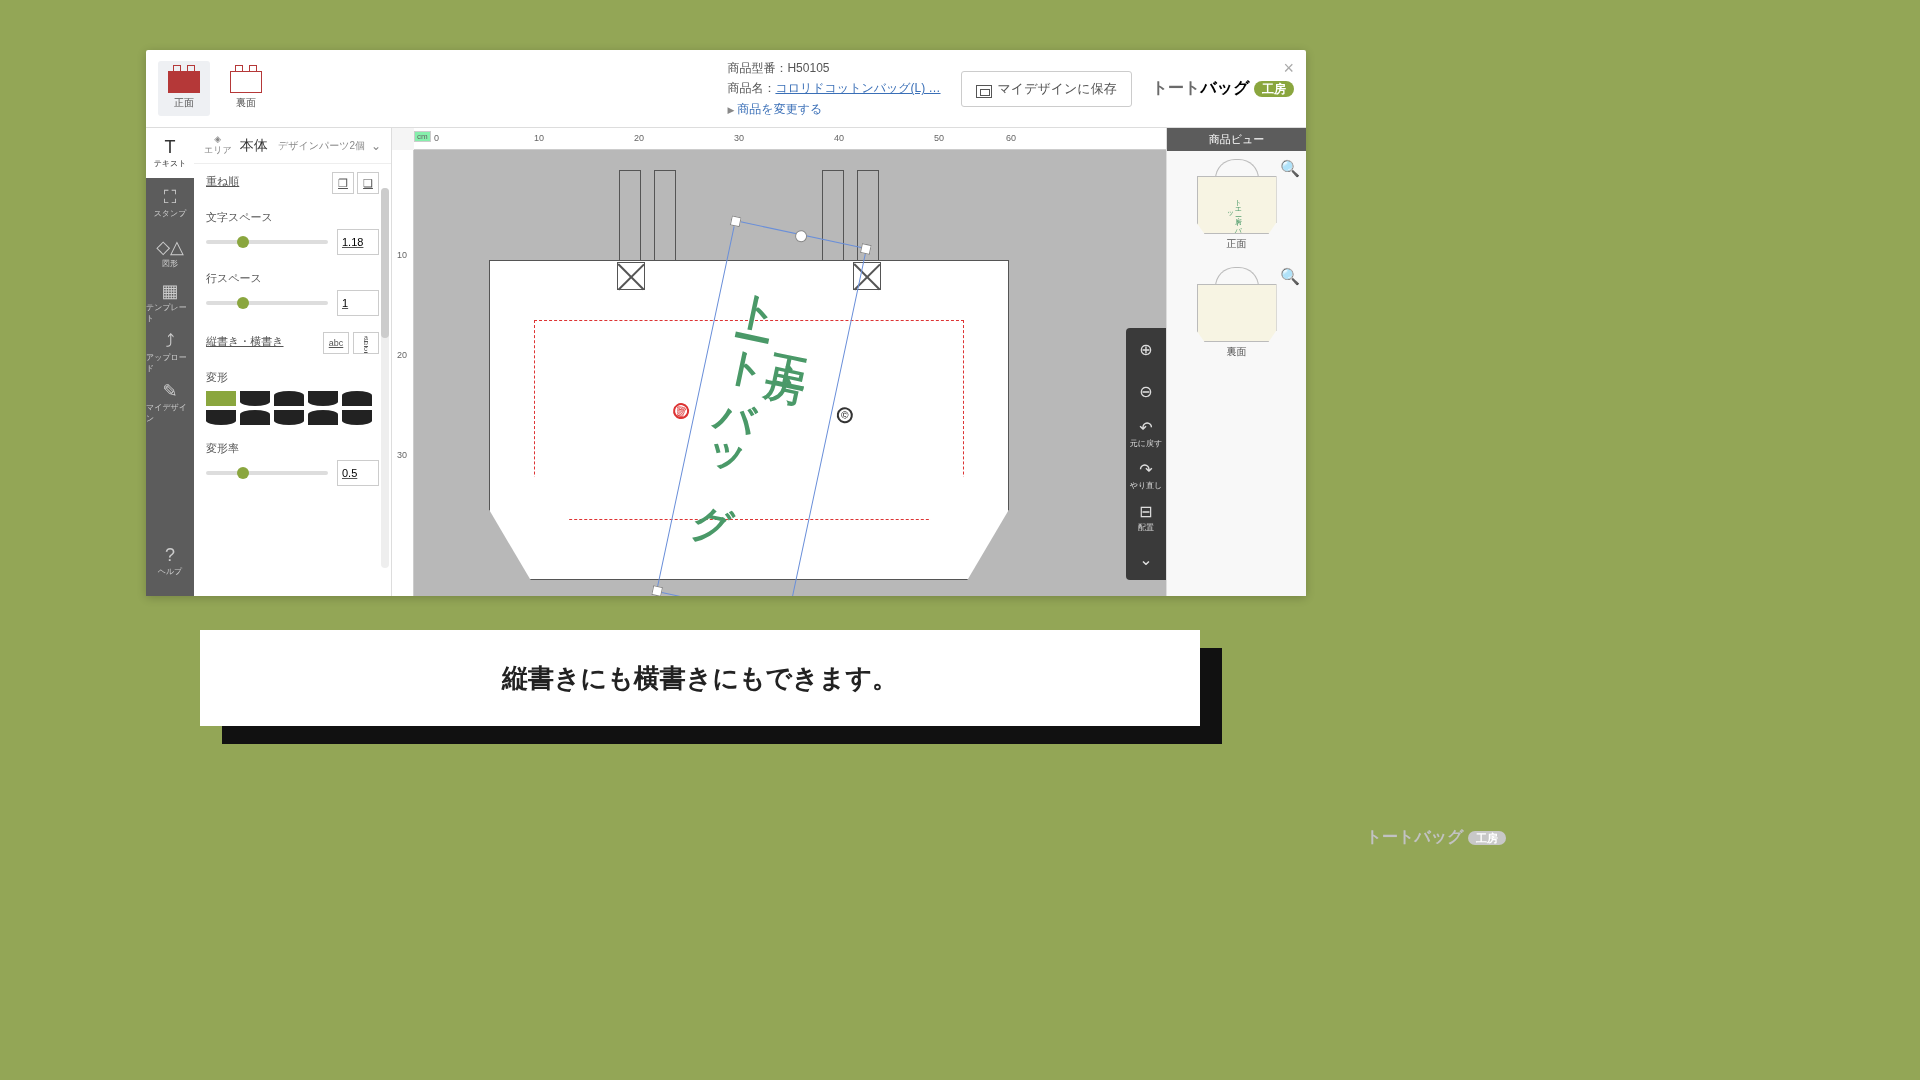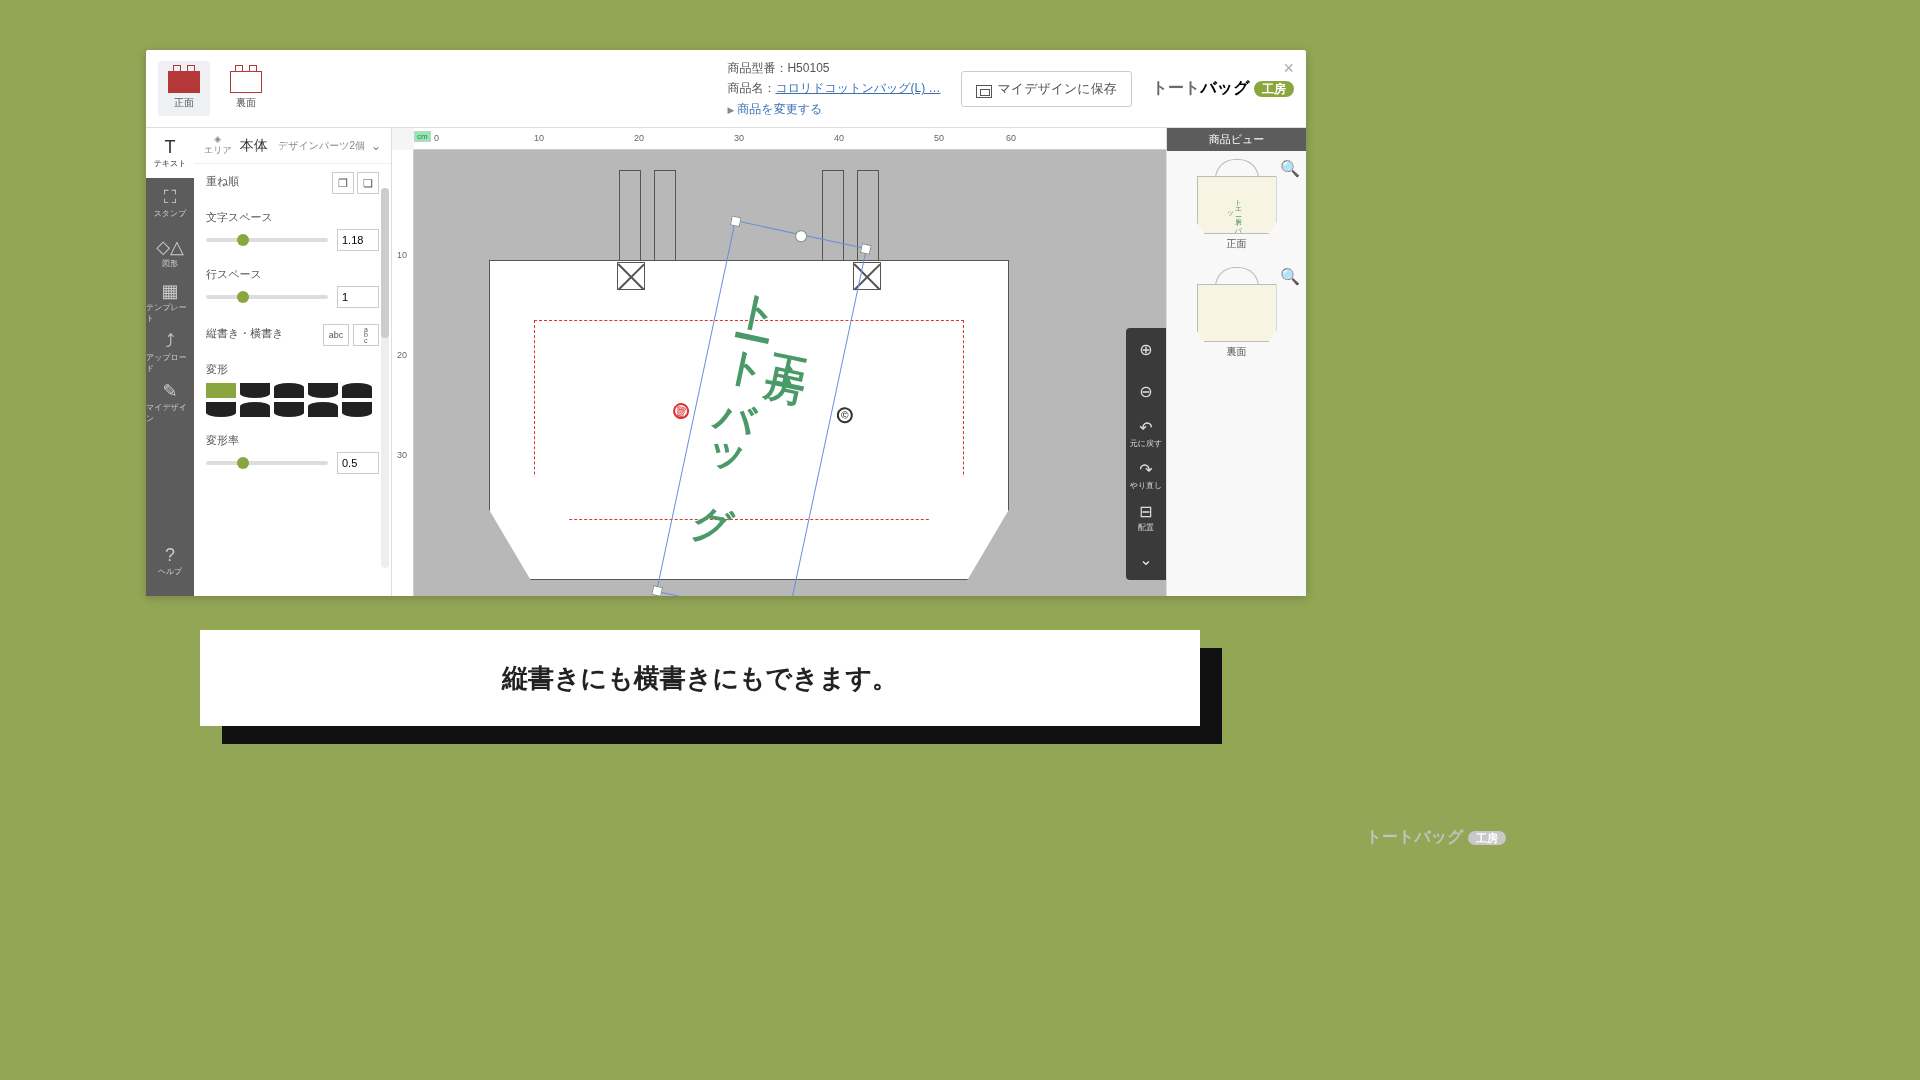--- a/index.html
+++ b/index.html
@@ -34,26 +34,26 @@
 .tool .ti{font-size:18px;line-height:1;}
 .tool.help{margin-top:auto;margin-bottom:10px;}
 .panel{width:198px;background:#fff;border-right:1px solid #ddd;overflow:auto;position:relative;}
 .panel-head{display:flex;align-items:center;padding:6px 10px;border-bottom:1px solid #eee;font-size:12px;color:#666;}
 .panel-head .ly{font-size:9px;color:#888;display:flex;flex-direction:column;align-items:center;margin-right:8px;}
 .panel-head .ttl{font-size:14px;color:#333;flex:1;}
 .panel-head .cnt{font-size:10px;color:#888;}
 .panel-head .chev{color:#888;margin-left:6px;cursor:pointer;}
 .prop{padding:8px 12px;font-size:11px;color:#555;}
 .prop .lbl{margin-bottom:4px;display:block;}
-.row{display:flex;align-items:center;gap:9px;}
+.row{display:flex;align-items:center;gap:9px;text-decoration:underline;}
 .order-btns{margin-left:auto;display:flex;gap:3px;}
 .sq-btn{width:22px;height:22px;border:1px solid #ccc;background:#fff;cursor:pointer;display:flex;align-items:center;justify-content:center;font-size:11px;}
 .slider{flex:1;height:4px;background:#ddd;border-radius:2px;position:relative;}
 .slider .thumb{width:12px;height:12px;background:#8aa63e;border-radius:50%;position:absolute;top:-4px;}
-.num-inp{width:42px;height:22px;border:1px solid #ccc;font-size:11px;padding:6px 4px;}
+.num-inp{width:42px;height:22px;border:1px solid #ccc;font-size:11px;padding:12px 4px;}
 .dir-btns{display:flex;gap:4px;margin-left:auto;}
 .dir-btn{width:26px;height:22px;border:1px solid #ccc;background:#fff;font-size:9px;cursor:pointer;display:flex;align-items:center;justify-content:center;}
 .shapes{display:flex;flex-wrap:wrap;gap:4px;margin-top:6px;}
 .shape{width:30px;height:15px;background:#222;}
 .shape.sel{background:#8aa63e;}
 .shape.curve1{border-radius:0 0 50% 50%/0 0 30% 30%;}
 .shape.curve2{border-radius:50% 50% 0 0/30% 30% 0 0;}
 .canvas-wrap{flex:1;background:#f5f5f5;position:relative;overflow:hidden;}
 .ruler-h{position:absolute;top:0;left:22px;right:0;height:22px;background:#fff;border-bottom:1px solid #ccc;display:flex;font-size:9px;color:#666;}
 .ruler-h .u{position:absolute;left:0;top:3px;font-size:8px;background:#86efac;border:1px solid #ccc;padding:0 2px;}

